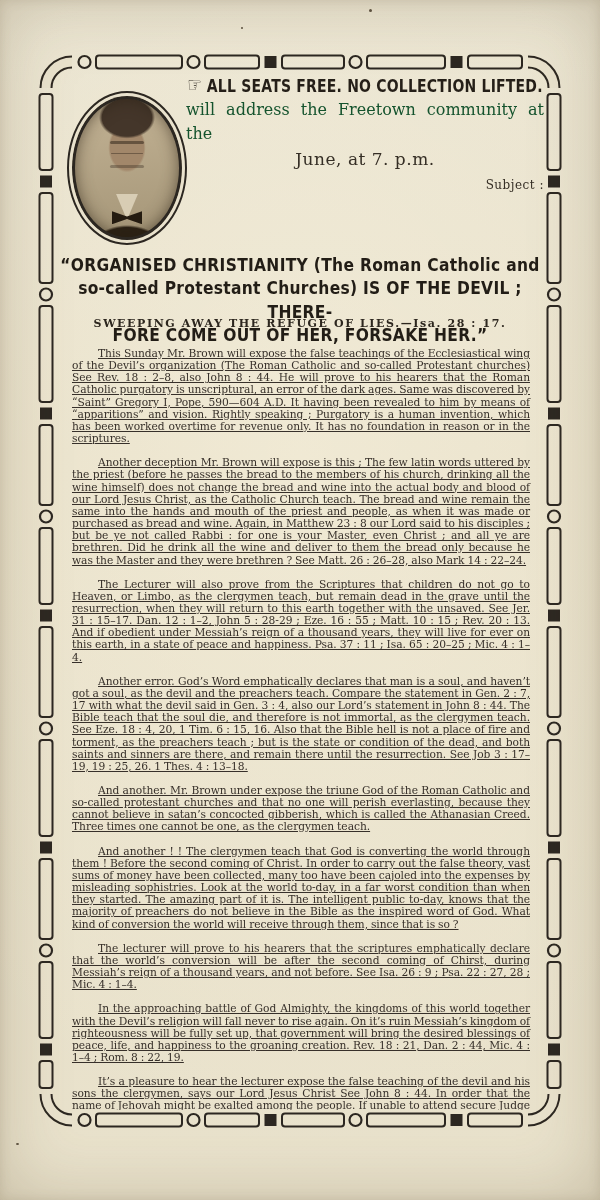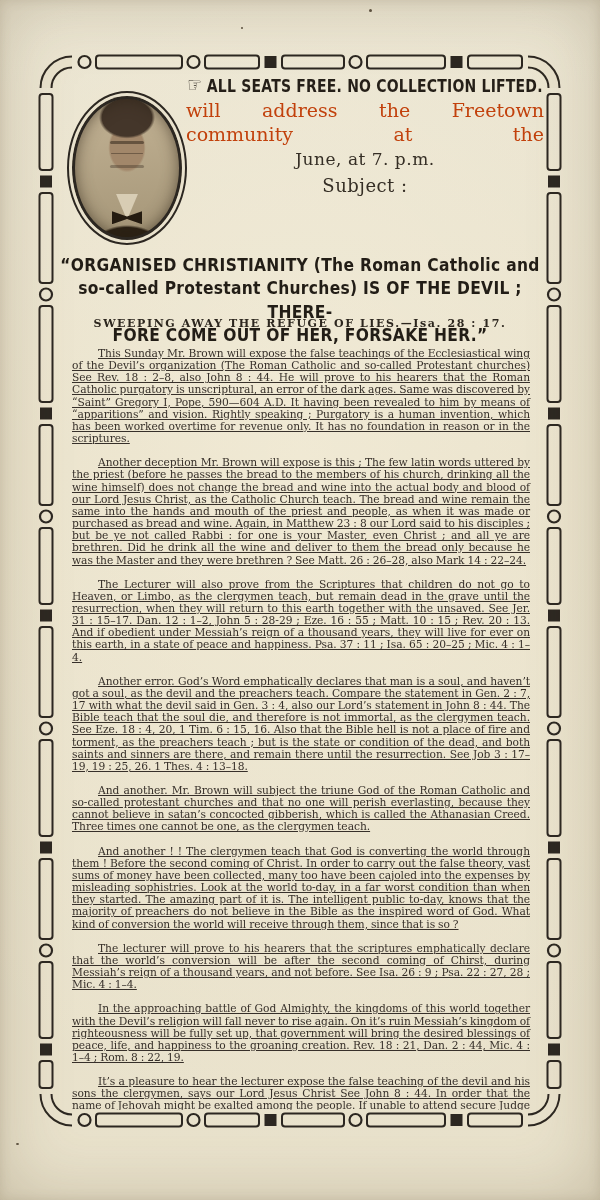--- a/index.html
+++ b/index.html
@@ -56,23 +56,23 @@
   .free-line {
     font-family:"DejaVu Sans", sans-serif; font-weight:bold; font-size:14px;
     color:#251f18; white-space:nowrap; letter-spacing:0.2px;
     transform:scaleY(1.32); transform-origin:50% 0; margin-bottom:7px;
   }
   .free-line .manicule { font-weight:normal; font-size:16px; margin-right:5px; }
   .speaker {
     font-size:27px; color:#2a241d; letter-spacing:1.5px; word-spacing:7px;
     margin:2px 0 6px 0; white-space:nowrap;
   }
-  .addr-line { font-size:19px; line-height:24px; text-align:justify; text-align-last:justify; color:#c2410c; }
+  .addr-line { font-size:16px; line-height:24px; text-align:justify; text-align-last:justify; color:#14532d; }
   .addr-center { font-size:17px; line-height:27px; text-align:center; letter-spacing:0.5px; }
-  .subject-label { font-size:18px; line-height:25px; text-align:center; letter-spacing:0.5px; }
+  .subject-label { font-size:12px; line-height:25px; text-align:right; letter-spacing:0.5px; }
 
   
   .subject-block {
     position:absolute; left:57px; top:254px; width:486px; text-align:center;
     font-family:"DejaVu Sans", sans-serif; font-weight:bold; font-size:15.5px;
     line-height:21px; color:#221d16; letter-spacing:0.3px;
     transform:scaleY(1.12); transform-origin:50% 0;
   }
 
   .section-heading {
@@ -183,21 +183,21 @@
   <div>FORE COME OUT OF HER, FORSAKE HER.”</div>
 </div>
 
 <div class="section-heading">SWEEPING AWAY THE REFUGE OF LIES.—Isa. 28 : 17.</div>
 
 <div class="body-text">
   <p>This Sunday Mr. Brown will expose the false teachings of the Ecclesiastical wing of the Devil’s organization (The Roman Catholic and so-called Protestant churches) See Rev. 18 : 2–8, also John 8 : 44.  He will prove to his hearers that the Roman Catholic purgatory is unscriptural, an error of the dark ages.  Same was discovered by “Saint” Gregory I, Pope, 590—604 A.D.  It having been revealed to him by means of “apparitions” and vision.  Rightly speaking ;  Purgatory is a human invention, which has been worked overtime for revenue only.  It has no foundation in reason or in the scriptures.</p>
   <p>Another deception Mr. Brown will expose is this ;  The few latin words uttered by the priest (before he passes the bread to the members of his church, drinking all the wine himself) does not change the bread and wine into the actual body and blood of our Lord Jesus Christ, as the Catholic Church teach.  The bread and wine remain the same into the hands and mouth of the priest and people, as when it was made or purchased as bread and wine.  Again, in Matthew 23 : 8 our Lord said to his disciples ; but be ye not called Rabbi : for one is your Master, even Christ ; and all ye are brethren.  Did he drink all the wine and deliver to them the bread only because he was the Master and they were brethren ?  See Matt. 26 : 26–28, also Mark 14 : 22–24.</p>
   <p>The Lecturer will also prove from the Scriptures that children do not go to Heaven, or Limbo, as the clergymen teach, but remain dead in the grave until the resurrection, when they will return to this earth together with the unsaved.  See Jer. 31 : 15–17.  Dan. 12 : 1–2, John 5 : 28-29 ;  Eze. 16 : 55 ;  Matt. 10 : 15 ;  Rev. 20 : 13.  And if obedient under Messiah’s reign of a thousand years, they will live for ever on this earth, in a state of peace and happiness.  Psa. 37 : 11 ;  Isa. 65 : 20–25 ;  Mic. 4 : 1–4.</p>
   <p>Another error.  God’s Word emphatically declares that man is a soul, and haven’t got a soul, as the devil and the preachers teach.  Compare the statement in Gen. 2 : 7, 17 with what the devil said in Gen. 3 : 4, also our Lord’s statement in John 8 : 44.  The Bible teach that the soul die, and therefore is not immortal, as the clergymen teach.  See Eze. 18 : 4, 20, 1 Tim. 6 : 15, 16.  Also that the Bible hell is not a place of fire and torment, as the preachers teach ;  but is the state or condition of the dead, and both saints and sinners are there, and remain there until the resurrection.  See Job 3 : 17–19, 19 : 25, 26.  1 Thes. 4 : 13–18.</p>
-  <p>And another.  Mr. Brown will subject the triune God of the Roman Catholic and so-called protestant churches and that no one will perish everlasting, because they cannot believe in satan’s concocted gibberish, which is called the Athanasian Creed.  Three times one cannot be one, as the clergymen teach.</p>
+  <p>And another.  Mr. Brown under expose the triune God of the Roman Catholic and so-called protestant churches and that no one will perish everlasting, because they cannot believe in satan’s concocted gibberish, which is called the Athanasian Creed.  Three times one cannot be one, as the clergymen teach.</p>
   <p>And another ! !  The clergymen teach that God is converting the world through them !  Before the second coming of Christ.  In order to carry out the false theory, vast sums of money have been collected, many too have been cajoled into the expenses by misleading sophistries.  Look at the world to-day, in a far worst condition than when they started.  The amazing part of it is.  The intelligent public to-day, knows that the majority of preachers do not believe in the Bible as the inspired word of God.  What kind of conversion the world will receive through them, since that is so ?</p>
   <p>The lecturer will prove to his hearers that the scriptures emphatically declare that the world’s conversion will be after the second coming of Chirst, during Messiah’s reign of a thousand years, and not before.  See Isa. 26 : 9 ;  Psa. 22 : 27, 28 ;  Mic. 4 : 1–4.</p>
   <p>In the approaching battle of God Almighty, the kingdoms of this world together with the Devil’s religion will fall never to rise again.  On it’s ruin Messiah’s kingdom of righteousness will be fully set up, that government will bring the desired blessings of peace, life, and happiness to the groaning creation.  Rev. 18 : 21, Dan. 2 : 44, Mic. 4 : 1–4 ;  Rom. 8 : 22, 19.</p>
   <p>It’s a pleasure to hear the lecturer expose the false teaching of the devil and his sons the clergymen, says our Lord Jesus Christ See John 8 : 44.  In order that the name of Jehovah might be exalted among the people.  If unable to attend secure Judge Rutherford’s books on the subject :  HARP, DELIVERANCE, RECONCILIATION, CREATION, GOVERNMENT, LIFE, PROPHECY ;  entire set of seven for 10/6 post paid.  Address :—Watch Tower, 29, Garrison Street, Freetown, Sierra Leone, West Africa.</p>
 </div>
 
 <div class="speck" id="speck1"></div>
 <div class="speck" id="speck2"></div>
 <div class="speck" id="speck3"></div>
 <div class="vignette"></div>

